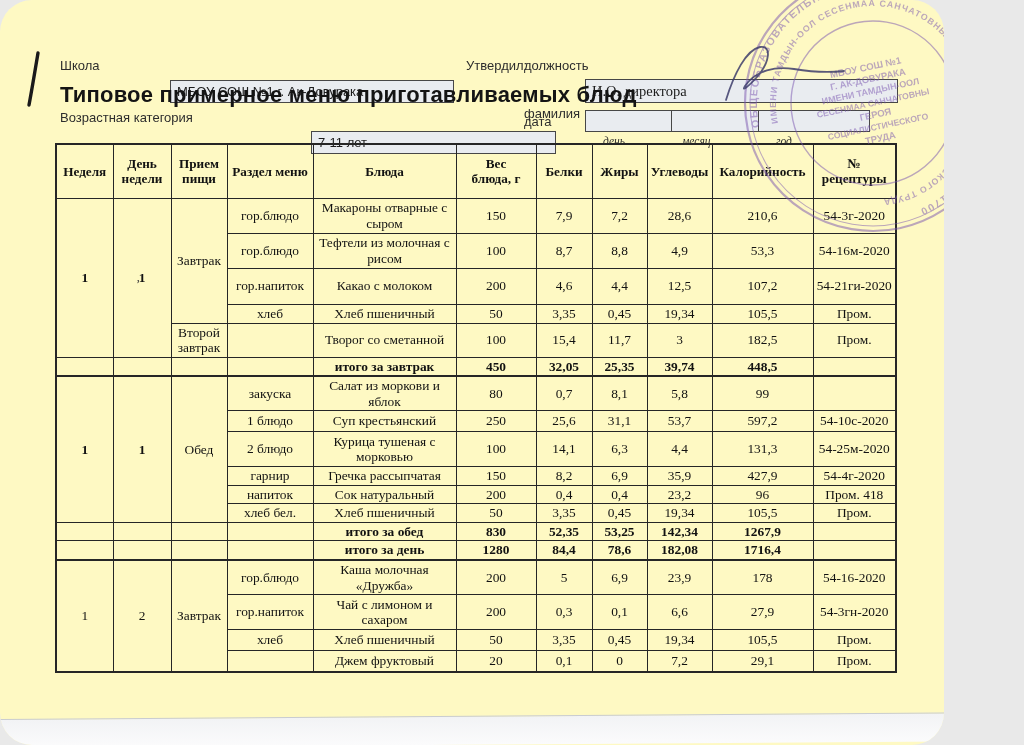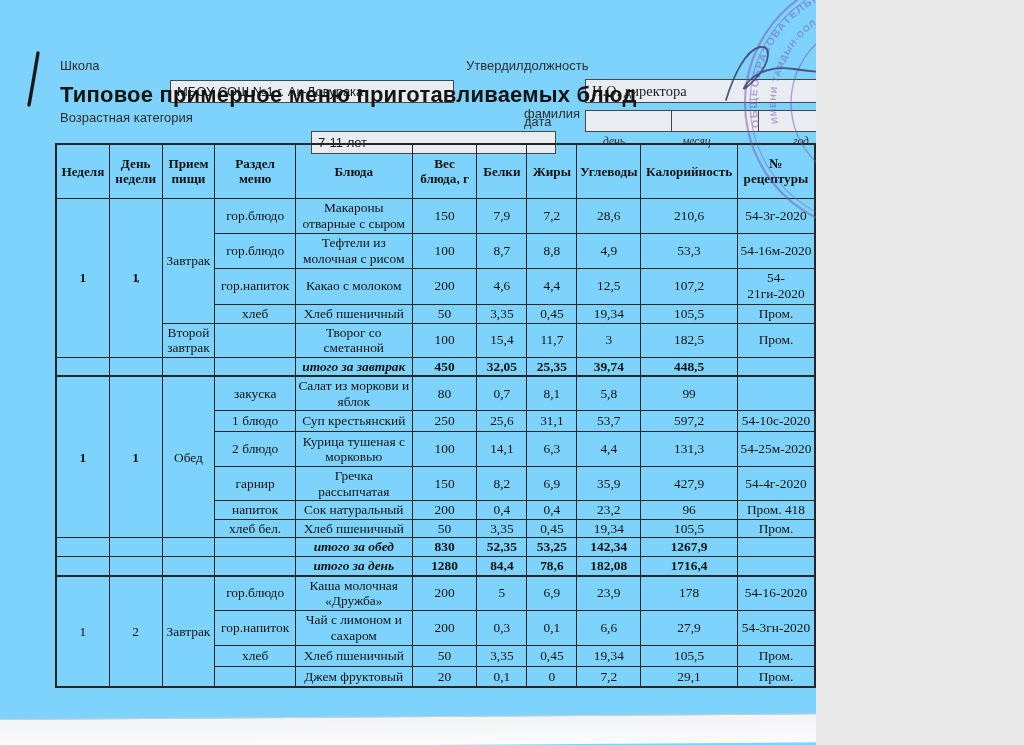--- a/index.html
+++ b/index.html
@@ -1,17 +1,17 @@
 <!DOCTYPE html>
 <html><head>
 <meta charset="utf-8">
 <style>
   html,body{margin:0;padding:0;background:#e9e9e9;}
-  .page{position:relative;width:816px;height:745px;background:#7dd3fc;overflow:hidden;
-        font-family:"Liberation Sans",sans-serif;color:#1c1c1c;}
+  .page{position:relative;width:944px;height:745px;background:#fef9c3;overflow:hidden;
+        font-family:"Liberation Sans",sans-serif;color:#1c1c1c;border-radius:32px;}
   .hdr-label{position:absolute;font-size:13px;color:#2d2d2d;white-space:nowrap;}
   .fbox{position:absolute;background:#e9ecf0;border:1.6px solid #474747;
         display:flex;align-items:center;padding:0 6px;box-sizing:border-box;margin-top:24px;}
   .fbox.sans{font-size:13px;}
   .fbox.serif{font-family:Liberation Serif, serif;font-size:14.5px;align-items:center;}
   .doc-title{position:absolute;left:60px;top:82px;margin:0;font-size:22px;font-weight:700;
         color:#141414;letter-spacing:.2px;white-space:nowrap;}
   .date-row{position:absolute;left:585px;top:110px;height:22px;display:flex;}
   .dcell{width:88px;height:22px;background:#e9ecf0;border:1.6px solid #474747;
         box-sizing:border-box;margin-left:-1.6px;}
@@ -23,21 +23,21 @@
   .menu{position:absolute;left:55px;top:143px;border-collapse:collapse;table-layout:fixed;
         border:2.2px solid #262626;}
   .menu th,.menu td{border:1px solid #262626;font-family:"Liberation Serif",serif;
         font-size:13.4px;color:#121212;text-align:center;vertical-align:middle;
         padding:1px 2px;line-height:1.16;overflow:hidden;}
   .menu thead th{font-weight:700;font-size:13.2px;}
   .narrow{display:inline-block;max-width:52px;}
   .wk{font-weight:700;font-size:14px;}
   .wk2{font-weight:400;font-size:12.5px;color:#242424;}
   .tot td{font-weight:700;}
-  .tot .lab{font-style:italic;}
+  .tot .lab{}
   tr.sep td{border-top:2px solid #262626;}
   
   .stamp{position:absolute;left:728px;top:-42px;pointer-events:none;}
   .sig{position:absolute;left:700px;top:38px;pointer-events:none;}
   .pen{position:absolute;left:20px;top:45px;pointer-events:none;}
   .pen-tick{position:absolute;left:136px;top:276px;font-family:"Liberation Serif",serif;
         font-size:13px;color:#3a3a3a;}
   .scan-edge{position:absolute;left:-2px;top:719px;width:1030px;height:28px;
         border-top:1.5px solid #c9ccd1;background:linear-gradient(#f2f3f5,#fbfbfc);
         transform:rotate(-0.4deg);transform-origin:0 0;}
@@ -73,21 +73,21 @@
   </div>
 
   <div class="hdr-label" style="left:524px;top:114px">дата</div>
   <div class="date-row">
     <div class="dcell"></div>
     <div class="dcell"></div>
     <div class="dcell wide"></div>
   </div>
   <div class="dlabel" style="left:603px;top:135px">день</div>
   <div class="dlabel" style="left:682px;top:135px">месяц</div>
-  <div class="dlabel" style="left:793px;top:135px">год</div>
+  <div class="dlabel" style="left:776px;top:135px">год</div>
 
   <table class="menu">
     <colgroup>
       <col style="width:57px">
         <col style="width:58px">
         <col style="width:56px">
         <col style="width:86px">
       <col style="width:143px">
         <col style="width:80px">
         <col style="width:56px">

